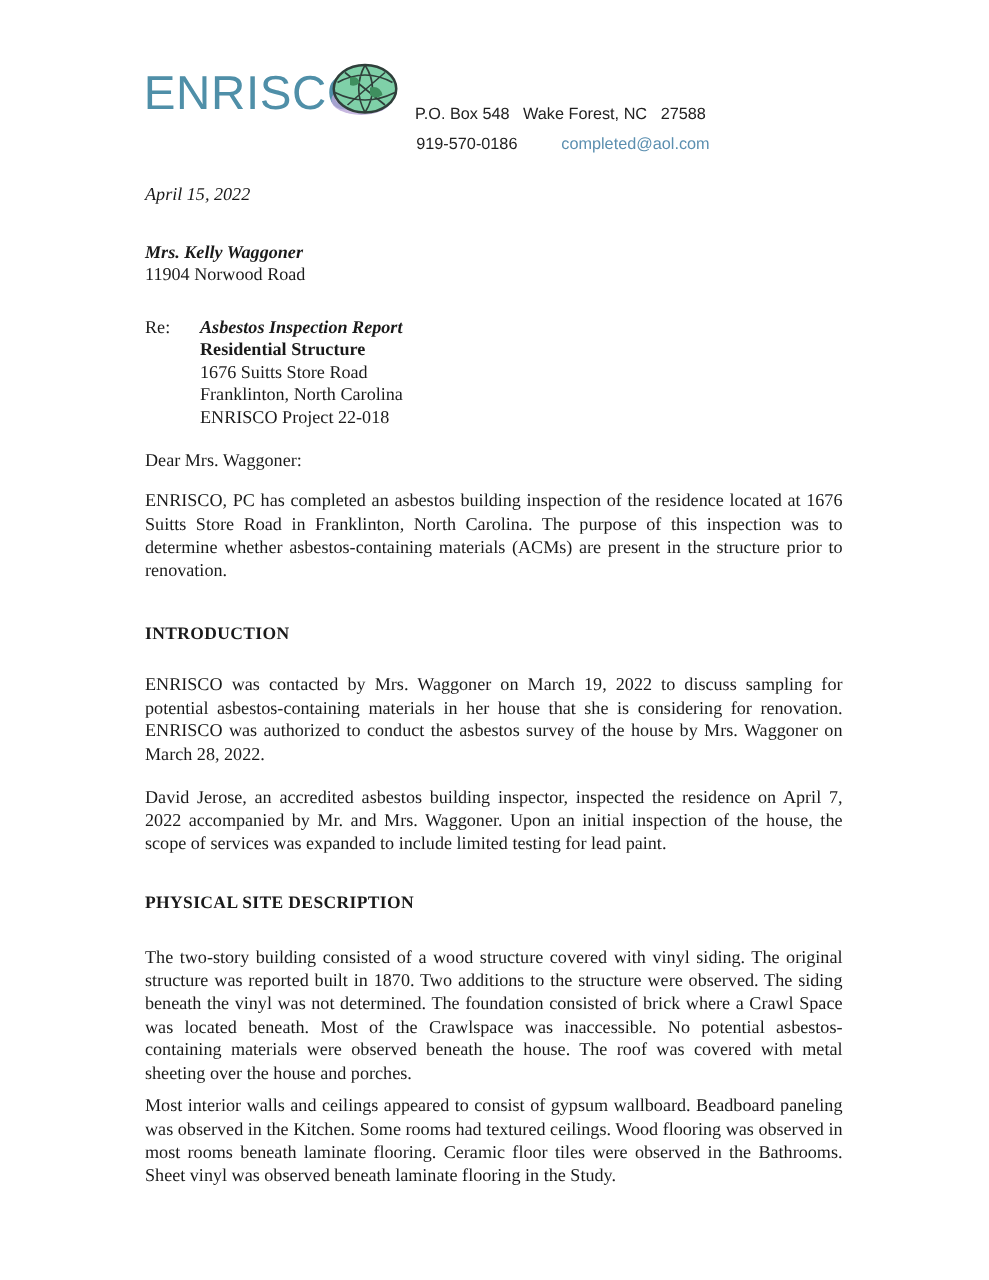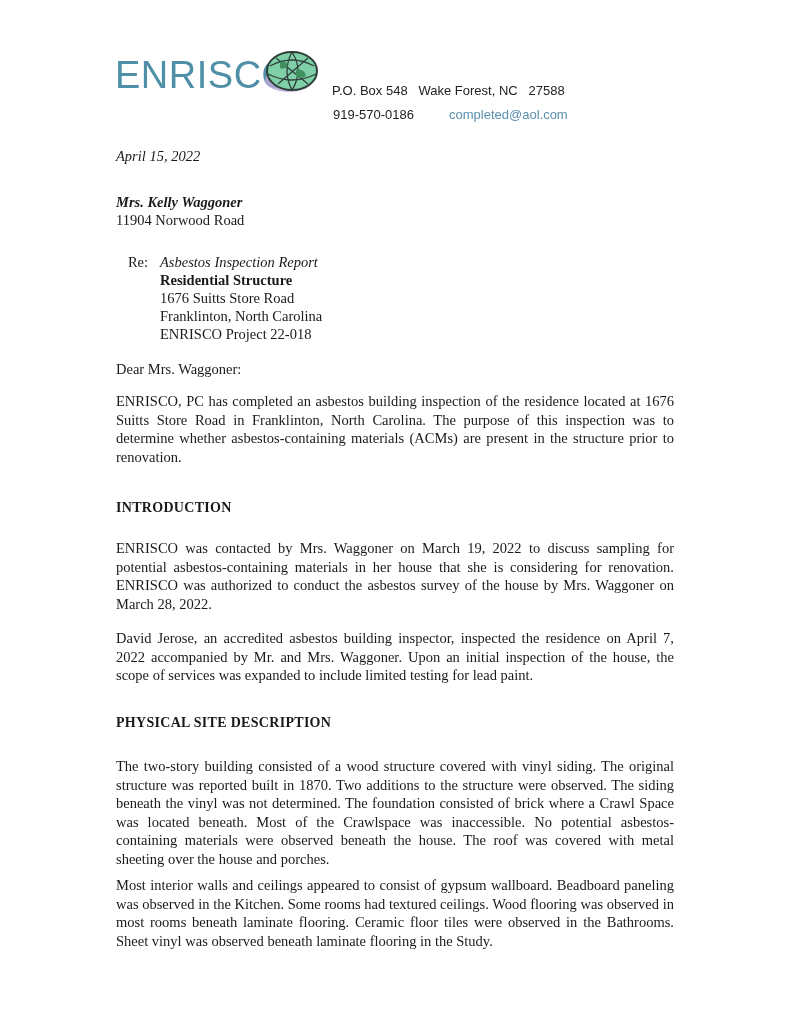--- a/index.html
+++ b/index.html
@@ -14,22 +14,22 @@
     .contact { position: absolute; font-family: "Liberation Sans", "DejaVu Sans", sans-serif; font-size: 13px; color: #222; }
     .addr-line { left: 332px; top: 83px; }
     .phone { left: 333px; top: 107px; }
     .email { left: 449px; top: 107px; color: #5b8fb0; }
 
     .block { position: absolute; left: 116px; font-size: 14.5px; line-height: 18px; }
     .date { top: 147px; font-style: italic; }
     .recipient { top: 193px; }
     .recipient .name { font-weight: bold; font-style: italic; }
     .re { top: 253px; display: flex; }
-    .re .re-label { width: 44px; text-align: center; }
-    .re .re-body .title1 { font-weight: normal; font-style: italic; }
+    .re .re-label { width: 44px; }
+    .re .re-body .title1 { font-weight: bold; font-style: italic; }
     .re .re-body .title2 { font-weight: bold; }
     .salutation { top: 360px; }
 
     .para { position: absolute; left: 116px; width: 558px; font-size: 14.5px; line-height: 18.5px; text-align: justify; }
     .p1 { top: 392px; }
     .h-intro { position: absolute; left: 116px; top: 500px; font-weight: bold; font-size: 14px; letter-spacing: 0.3px; }
     .p2 { top: 539px; }
     .p3 { top: 629px; }
     .h-site { position: absolute; left: 116px; top: 715px; font-weight: bold; font-size: 14px; letter-spacing: 0.3px; }
     .p4 { top: 757px; }

